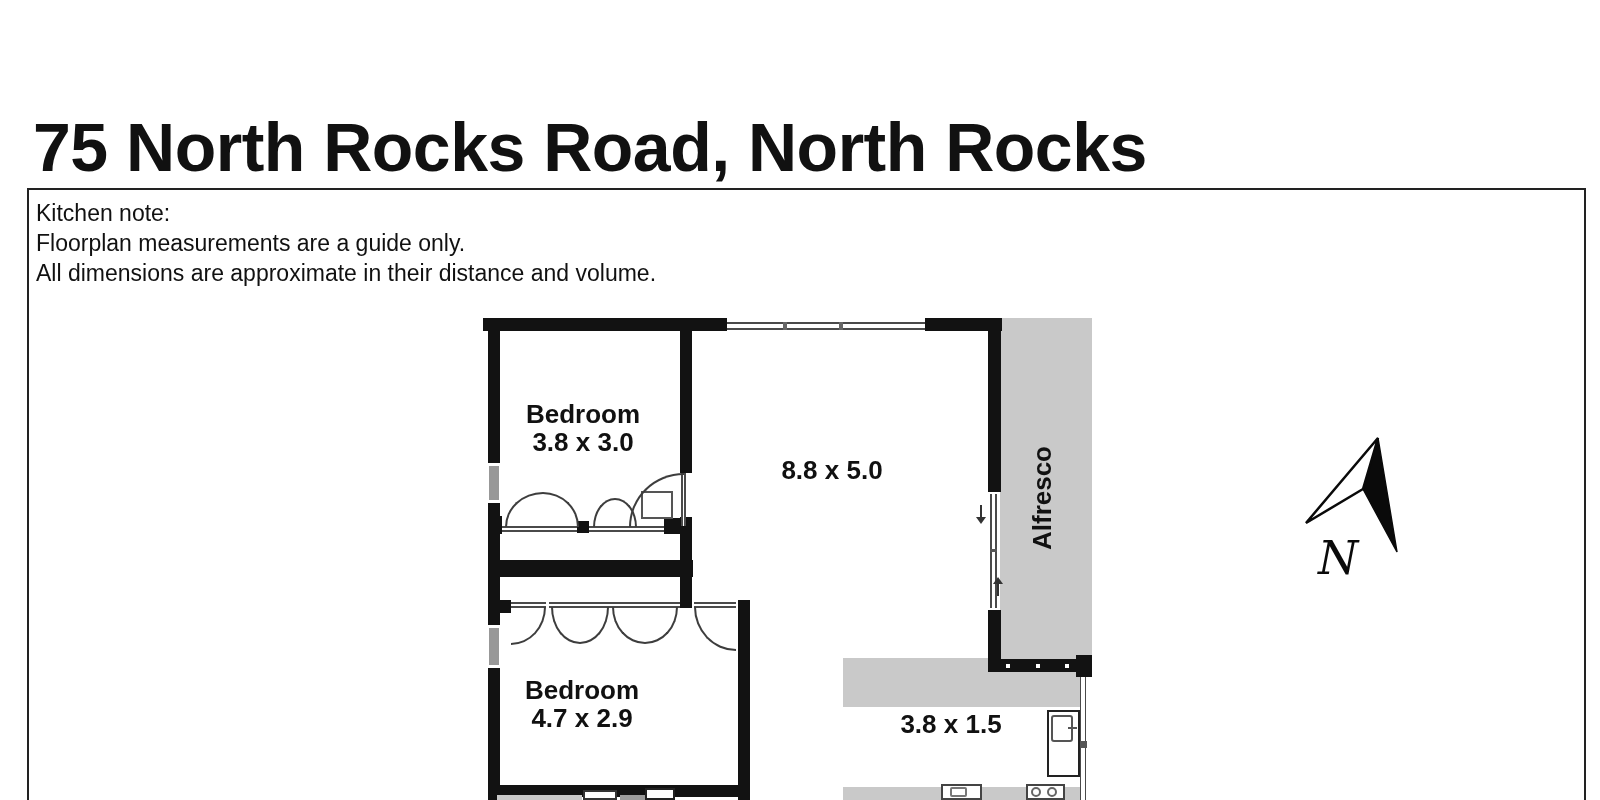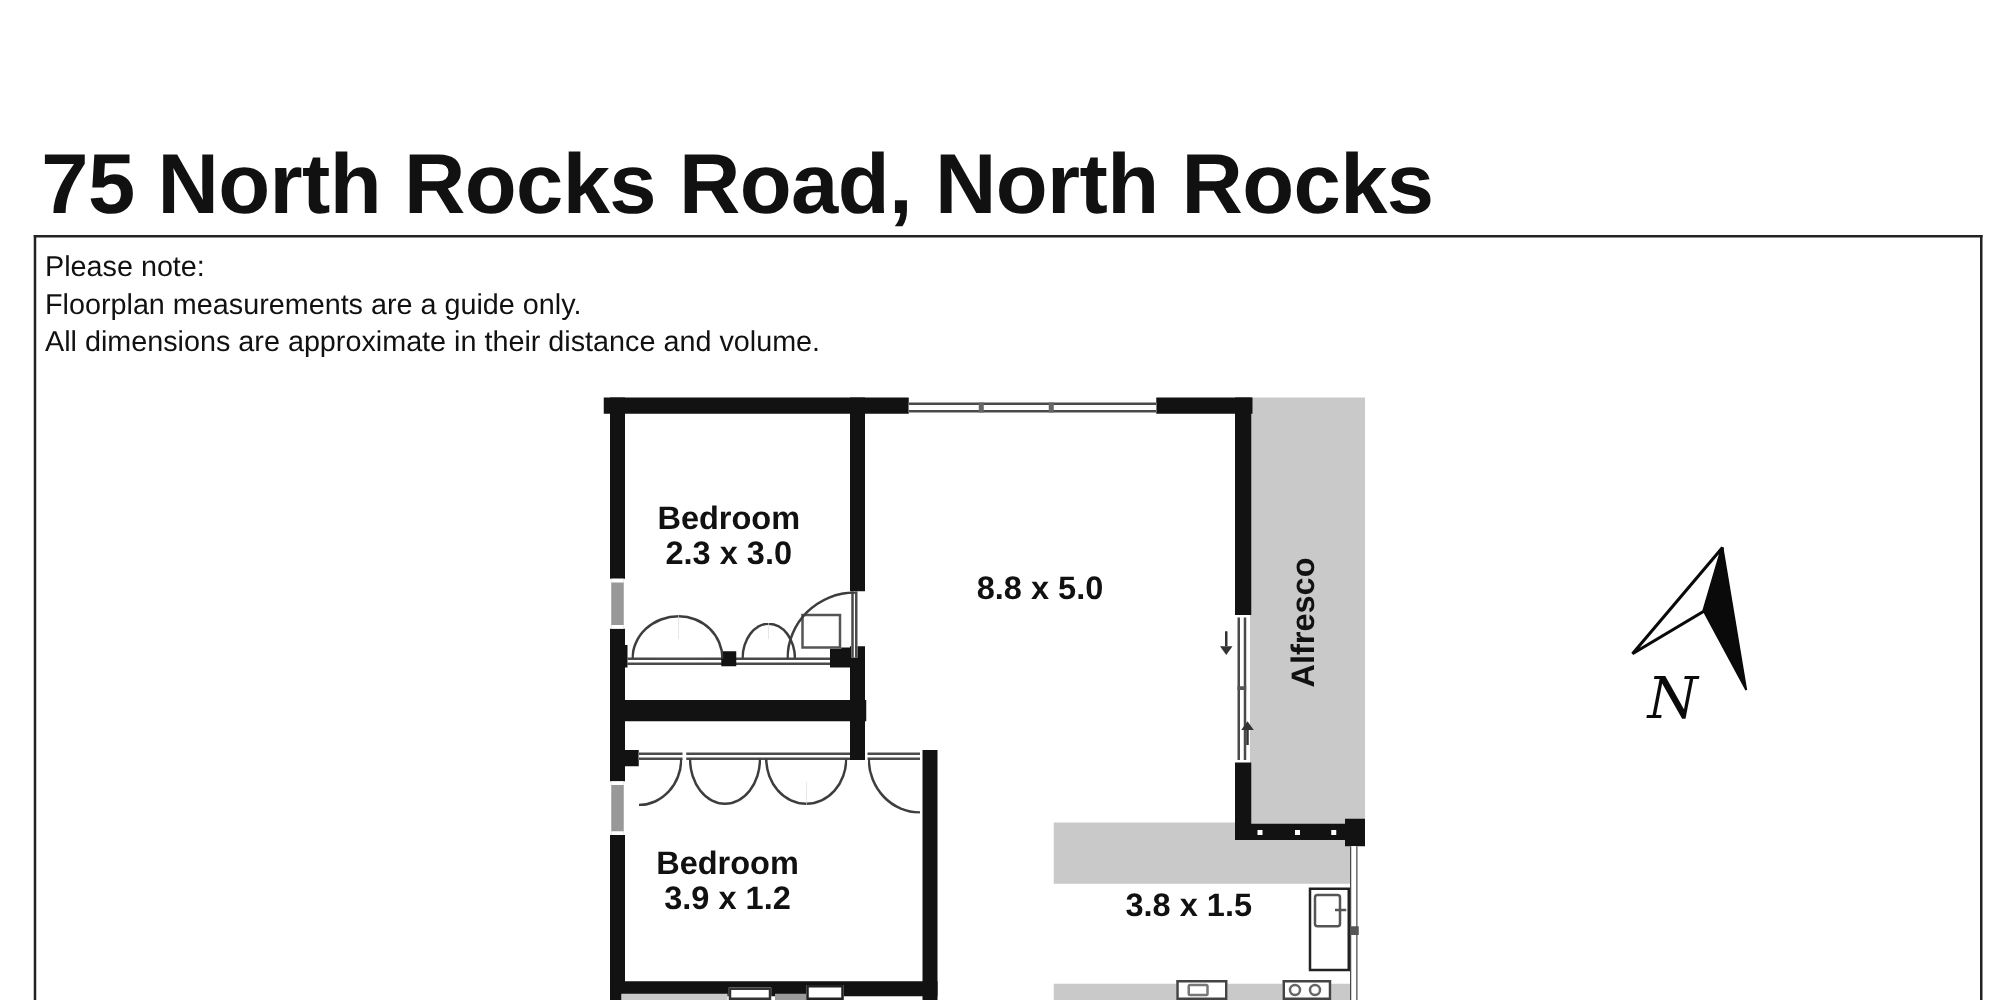--- a/index.html
+++ b/index.html
@@ -25,21 +25,21 @@
   #notebox{position:absolute;left:27px;top:188px;width:1559px;height:620px;border:2px solid #222;border-bottom:none;box-sizing:border-box;}
   .note{position:absolute;left:36px;font-size:23px;line-height:30px;}
 </style>
 </head>
 <body>
 
 <div id="stage">
 
   <div id="title">75 North Rocks Road, North Rocks</div>
   <div id="notebox"></div>
-  <div class="note" style="top:198px;">Please note:</div>
+  <div class="note" style="top:198px;">Kitchen note:</div>
   <div class="note" style="top:228px;">Floorplan measurements are a guide only.</div>
   <div class="note" style="top:258px;">All dimensions are approximate in their distance and volume.</div>
 
   <div class="gray" style="left:1000px;top:318px;width:92px;height:341px;"></div>
   <div class="gray" style="left:843px;top:658px;width:237px;height:49px;"></div>
   <div class="gray" style="left:843px;top:787px;width:237px;height:13px;"></div>
 
   <div class="w" style="left:483px;top:318px;width:244px;height:13px;"></div>
   <div class="w" style="left:925px;top:318px;width:77px;height:13px;"></div>
   <div class="w" style="left:488px;top:318px;width:12px;height:145px;"></div>
@@ -109,28 +109,28 @@
   <div class="fix2" style="left:1031px;top:787px;width:10px;height:10px;border-color:#666;border-radius:50%;"></div>
   <div class="fix2" style="left:1047px;top:787px;width:10px;height:10px;border-color:#666;border-radius:50%;"></div>
 
   <div class="gray" style="left:497px;top:795px;width:85px;height:5px;"></div>
   <div class="fix2" style="left:583px;top:790px;width:34px;height:10px;border-color:#333;"></div>
   <div class="gray2" style="left:620px;top:795px;width:28px;height:5px;"></div>
   <div class="fix" style="left:645px;top:788px;width:30px;height:12px;"></div>
 
   <div class="label" style="left:483px;top:400px;width:200px;">
     <div>Bedroom</div>
-    <div>2.3 x 3.0</div>
+    <div>3.8 x 3.0</div>
   </div>
   <div class="label" style="left:732px;top:456px;width:200px;">
     <div>8.8 x 5.0</div>
   </div>
   <div class="label" style="left:482px;top:676px;width:200px;">
     <div>Bedroom</div>
-    <div>3.9 x 1.2</div>
+    <div>4.7 x 2.9</div>
   </div>
   <div class="label" style="left:851px;top:710px;width:200px;">
     <div>3.8 x 1.5</div>
   </div>
   <div class="label" style="left:980px;top:486px;width:120px;height:24px;transform:rotate(-90deg);">Alfresco</div>
 
   <svg class="abs" style="left:1270px;top:412px;" width="150" height="180" viewBox="0 0 150 180">
     <polygon points="108,26 127,140 93,77" fill="#0a0a0a" stroke="#0a0a0a" stroke-width="1.5"></polygon>
     <polygon points="108,26 36,111 93,77" fill="#ffffff" stroke="#0a0a0a" stroke-width="2.5"></polygon>
     <text x="48" y="162" font-size="46" font-style="italic" font-family="DejaVu Serif, serif" fill="#0a0a0a">N</text>

